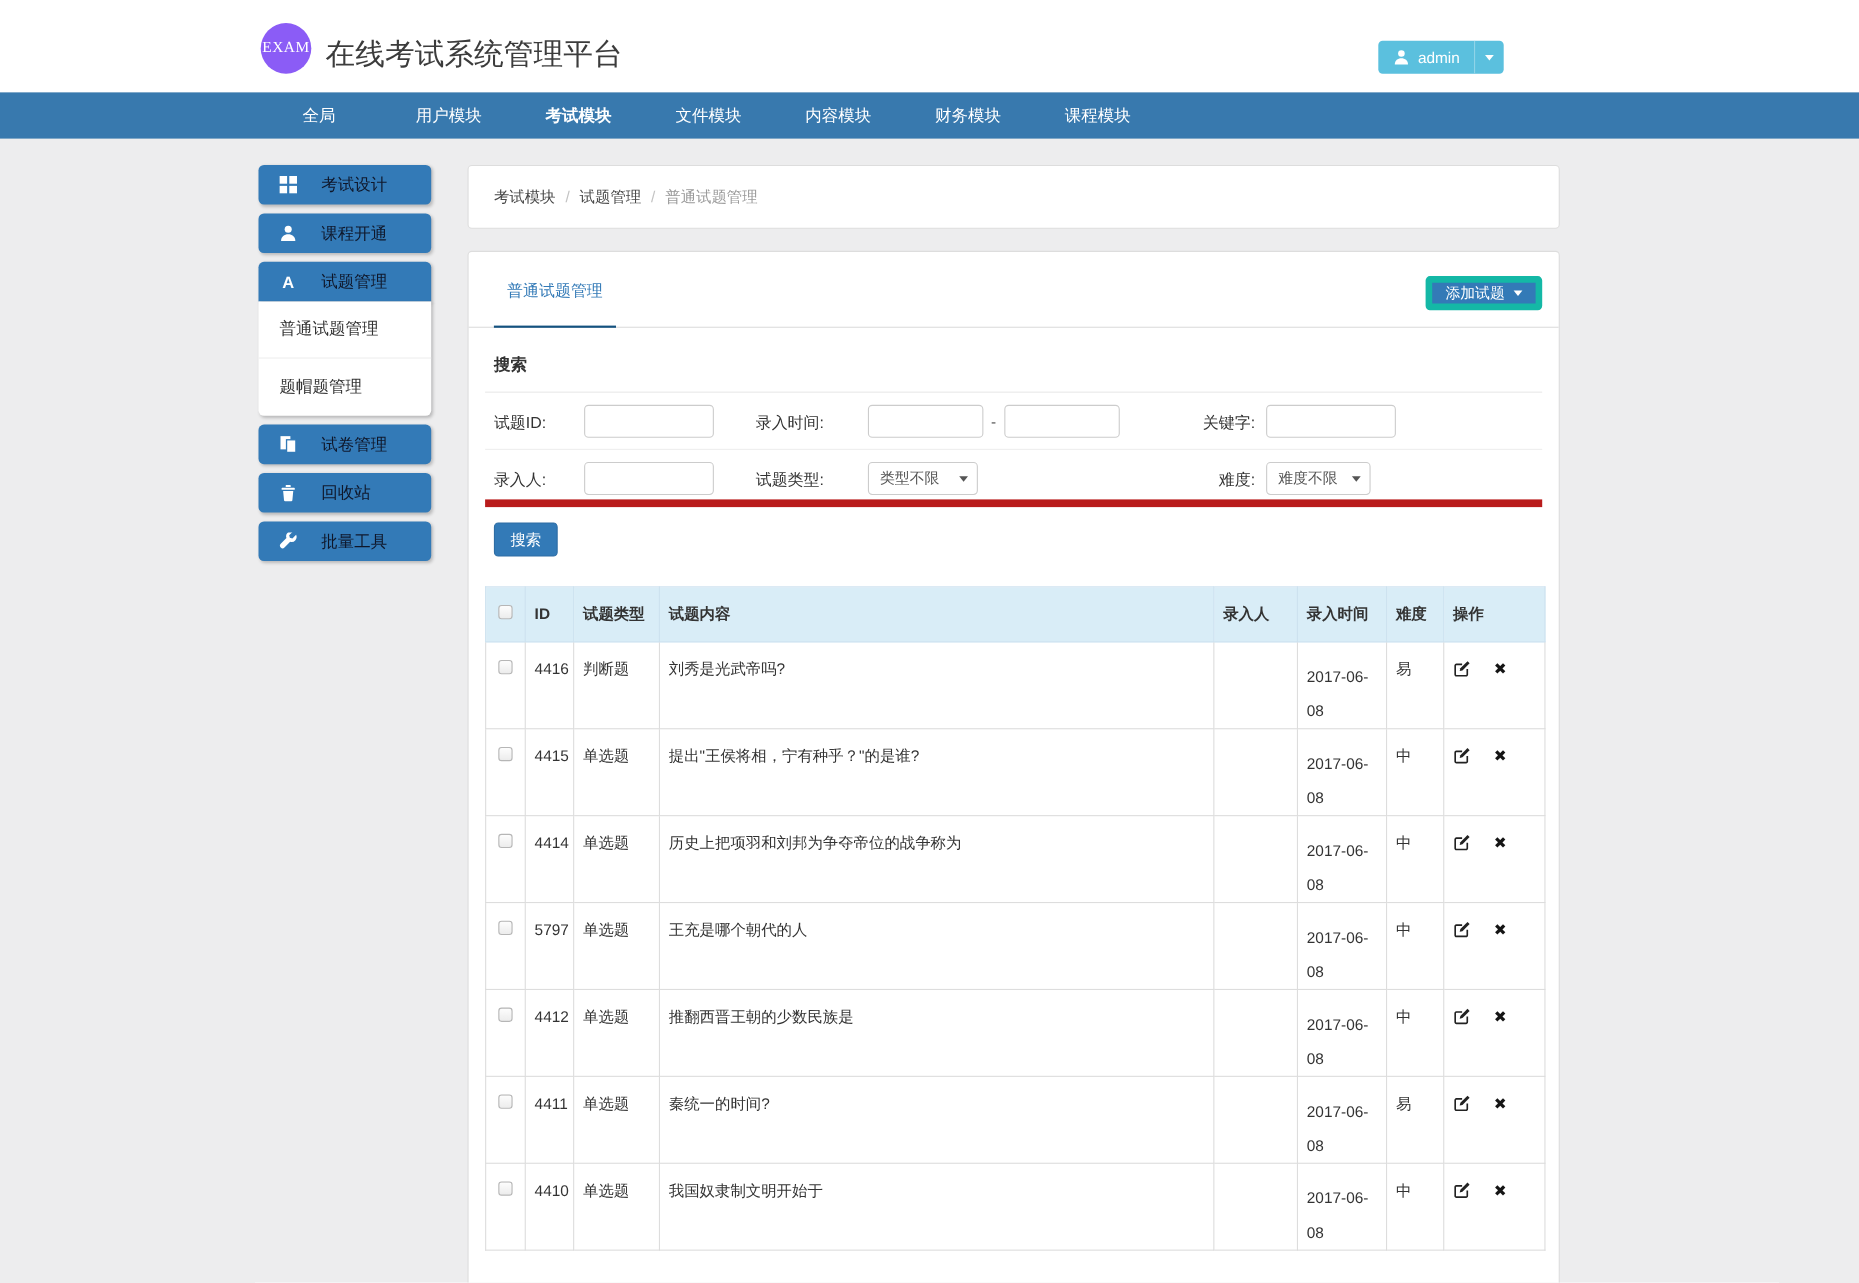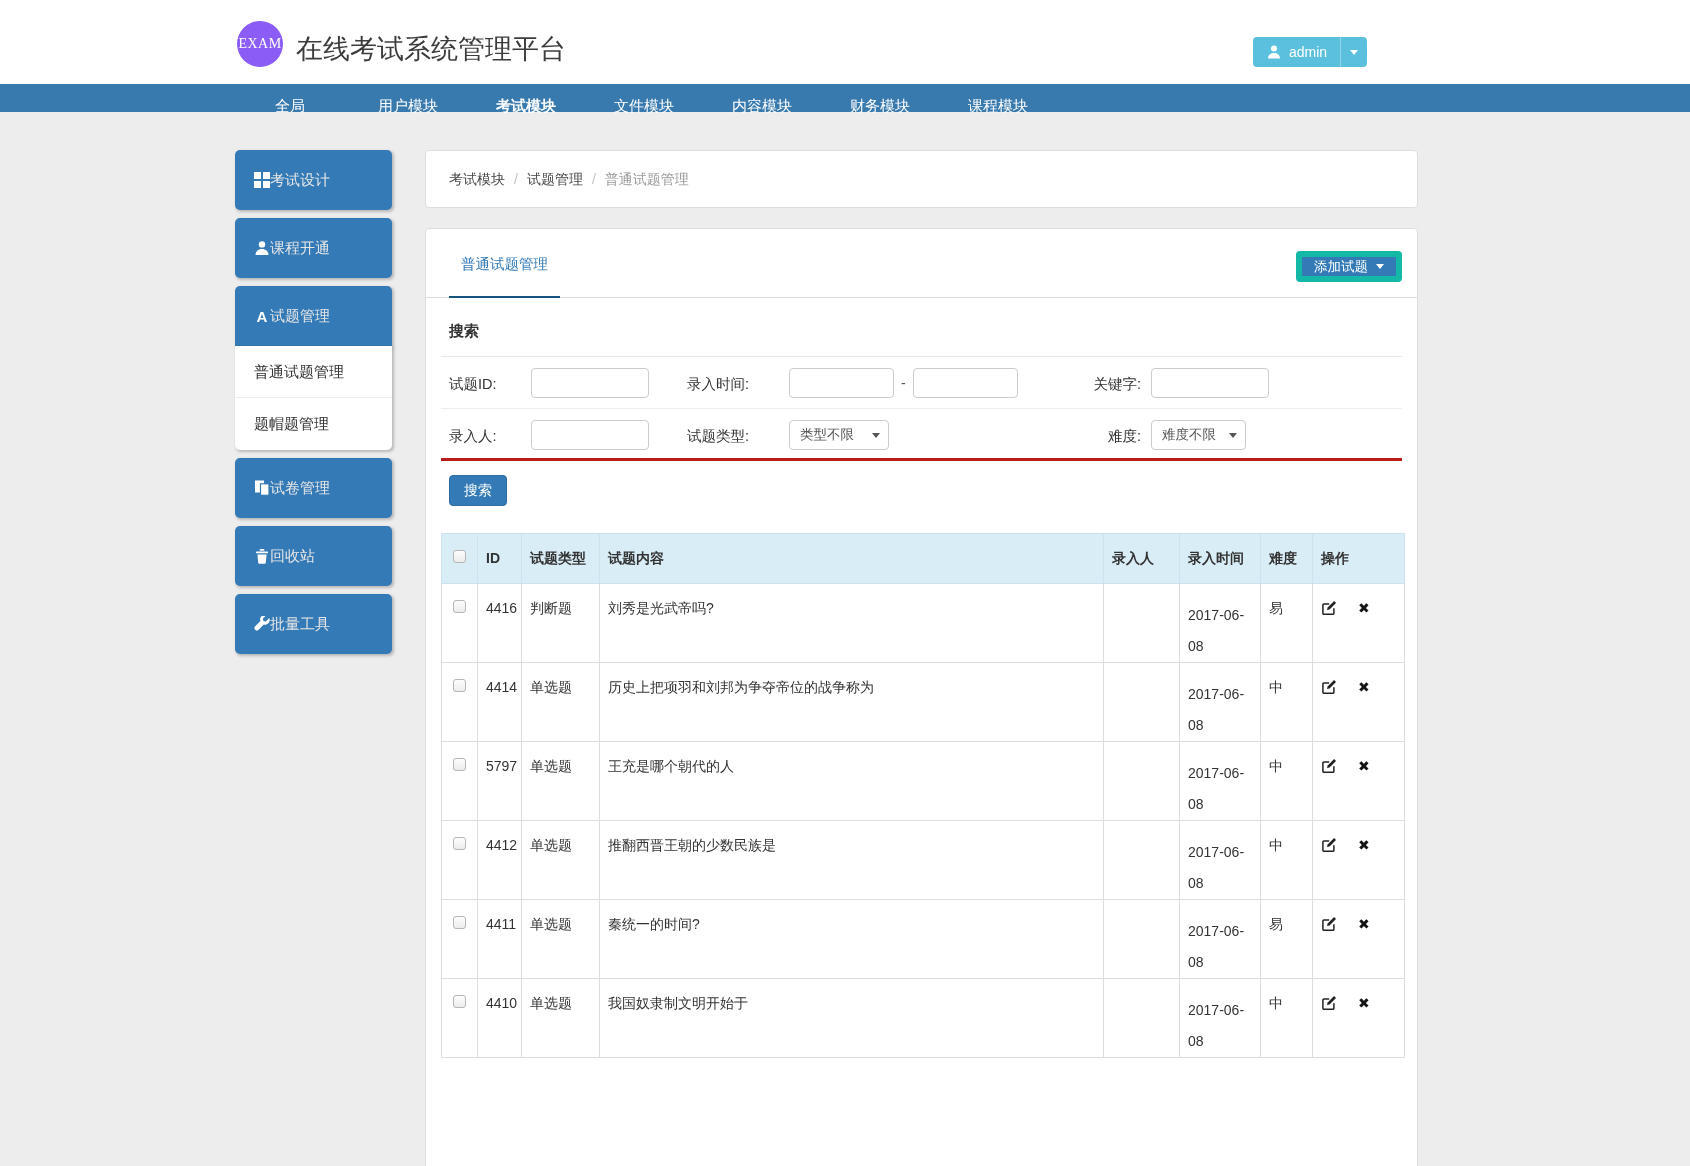--- a/index.html
+++ b/index.html
@@ -17,29 +17,29 @@
   }
   .app-title { position:absolute; left:296px; top:31px; font-size:27px; color:#3c3c3c; }
   .user-btn {
     position:absolute; left:1253px; top:37px; height:30px; display:flex;
     background:#5bc0de; border-radius:4px; color:#fff; cursor:pointer; overflow:hidden;
   }
   .user-btn .seg-main { display:flex; align-items:center; gap:7px; padding:0 13px; font-size:14px; }
   .user-btn .seg-caret { width:27px; display:flex; align-items:center; justify-content:center; border-left:1px solid #8fd4e8; }
   .caret-down { width:0; height:0; border-left:4px solid transparent; border-right:4px solid transparent; border-top:5px solid #fff; }
   
-  .navbar { position:absolute; top:84px; left:0; width:1690px; height:28px; background:#3879ae; }
+  .navbar { position:absolute; top:84px; left:0; width:1690px; height:42px; background:#3879ae; }
   .nav-list { position:absolute; left:231px; top:0; display:flex; height:44px; list-style:none; }
   .nav-item { width:118px; text-align:center; line-height:44px; color:#fff; font-size:15px; cursor:pointer; }
   .nav-item.active { font-weight:bold; }
   
   .sidebar { position:absolute; left:235px; top:150px; width:157px; }
   .side-block {
-    height:60px; background:#337ab7; border-radius:5px; margin-bottom:8px; color:#e5e5e5;
-    display:flex; align-items:center; gap:0; padding-left:19px; font-size:15px; cursor:pointer;
+    height:36px; background:#337ab7; border-radius:5px; margin-bottom:8px; color:#0f172a;
+    display:flex; align-items:center; gap:22px; padding-left:19px; font-size:15px; cursor:pointer;
     box-shadow:1.5px 1.5px 3px rgba(0,0,0,.22);
   }
   .side-block.open { border-radius:5px 5px 0 0; margin-bottom:0; }
   .side-icon { width:16px; height:16px; flex:0 0 16px; display:inline-flex; }
   .submenu { background:#fff; border-radius:0 0 5px 5px; margin-bottom:8px; box-shadow:1.5px 1.5px 3px rgba(0,0,0,.22); }
   .submenu-item { height:52px; line-height:52px; padding-left:19px; font-size:15px; color:#333; cursor:pointer; border-bottom:1px solid #eee; }
   .submenu-item:last-child { border-bottom:none; border-radius:0 0 5px 5px; }
   
   .breadcrumb-panel {
     position:absolute; left:425px; top:150px; width:993px; height:58px;
@@ -60,21 +60,21 @@
     color:#337ab7; border-bottom:2px solid #14527f; cursor:pointer;
   }
   .add-btn {
     position:absolute; right:15px; top:22px; height:31px; padding:0 12px;
     background:#337ab7; border:6px solid #14b8a6; border-radius:4px; color:#fff; font-size:13.5px;
     display:flex; align-items:center; gap:8px; cursor:pointer;
   }
   .search-title { margin:24px 0 0 23px; font-size:15px; font-weight:bold; color:#333; }
   .hr { height:1px; background:#e8e8e8; margin:15px 15px 0; }
   .form-row { position:relative; height:52px; border-bottom:1px solid #eee; margin:0 15px; }
-  .form-row:last-of-type { border-bottom:3px solid #b91c1c; }
+  .form-row:last-of-type { border-bottom:7px solid #b91c1c; }
   .f-label { position:absolute; top:18px; font-size:14.5px; color:#333; }
   .pos-l1 { left:8px; } .pos-f1 { position:absolute; left:90px; top:11px; }
   .pos-l2 { left:246px; } .pos-f2 { position:absolute; left:348px; top:11px; display:flex; align-items:center; gap:7px; }
   .pos-l3 { left:585px; width:115px; text-align:right; } .pos-f3 { position:absolute; left:710px; top:11px; }
   .txt-input { width:118px; height:30px; border:1px solid #ccc; border-radius:4px; background:#fff; padding:0 8px; font-size:13px; font-family:inherit; }
   .txt-input.date { width:105px; }
   .dash { color:#555; font-size:14px; }
   .selectbox {
     position:relative; height:30px; border:1px solid #ccc; border-radius:4px; background:#fff;
     display:flex; align-items:center; padding:0 24px 0 10px; font-size:13.5px; color:#555; cursor:pointer;
@@ -295,20 +295,40 @@
                   <path d="M12.9 8.2 V13.2 a1.1 1.1 0 0 1 -1.1 1.1 H3 a1.1 1.1 0 0 1 -1.1 -1.1 V5.1 A1.1 1.1 0 0 1 3 4 h5.2" fill="none" stroke="#222" stroke-width="1.5"></path>
                   <path d="M6.6 7.6 L13.1 1.1 15 3 8.5 9.5 6 10.1 z" fill="#222"></path>
                 </svg>
               </span>
           <span class="icon-btn x-glyph">✖</span>
         </span>
           </td>
       </tr>
       <tr>
         <td style="padding-left:11px"><span class="cb"></span></td>
+        <td>4415</td>
+        <td>单选题</td>
+        <td>提出"王侯将相，宁有种乎？"的是谁?</td>
+        <td></td>
+        <td class="cell-date">2017-06-08</td>
+        <td>中</td>
+        <td>
+            <span class="op-icons">
+          <span class="icon-btn">
+                <svg width="16" height="16" viewBox="0 0 16 16">
+                  <path d="M12.9 8.2 V13.2 a1.1 1.1 0 0 1 -1.1 1.1 H3 a1.1 1.1 0 0 1 -1.1 -1.1 V5.1 A1.1 1.1 0 0 1 3 4 h5.2" fill="none" stroke="#222" stroke-width="1.5"></path>
+                  <path d="M6.6 7.6 L13.1 1.1 15 3 8.5 9.5 6 10.1 z" fill="#222"></path>
+                </svg>
+              </span>
+          <span class="icon-btn x-glyph">✖</span>
+        </span>
+          </td>
+      </tr>
+      <tr>
+        <td style="padding-left:11px"><span class="cb"></span></td>
         <td>4414</td>
         <td>单选题</td>
         <td>历史上把项羽和刘邦为争夺帝位的战争称为</td>
         <td></td>
         <td class="cell-date">2017-06-08</td>
         <td>中</td>
         <td>
             <span class="op-icons">
           <span class="icon-btn">
                 <svg width="16" height="16" viewBox="0 0 16 16">

